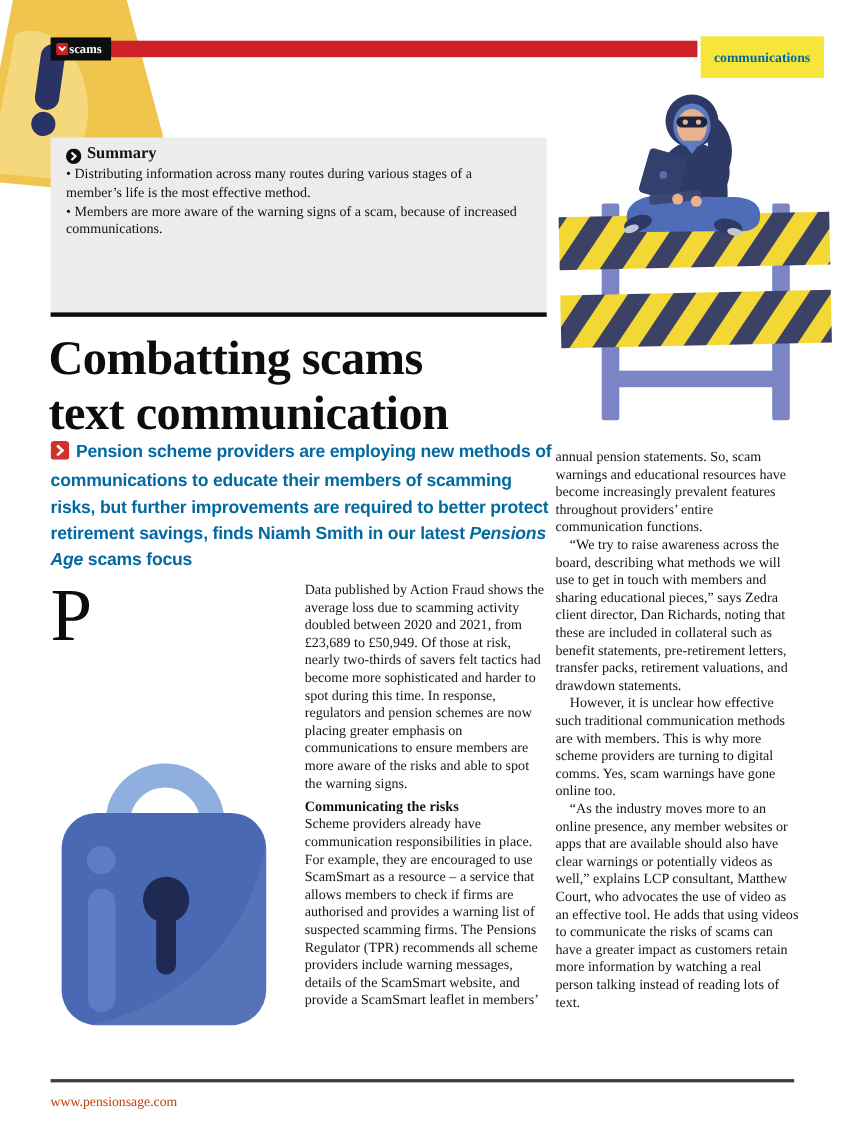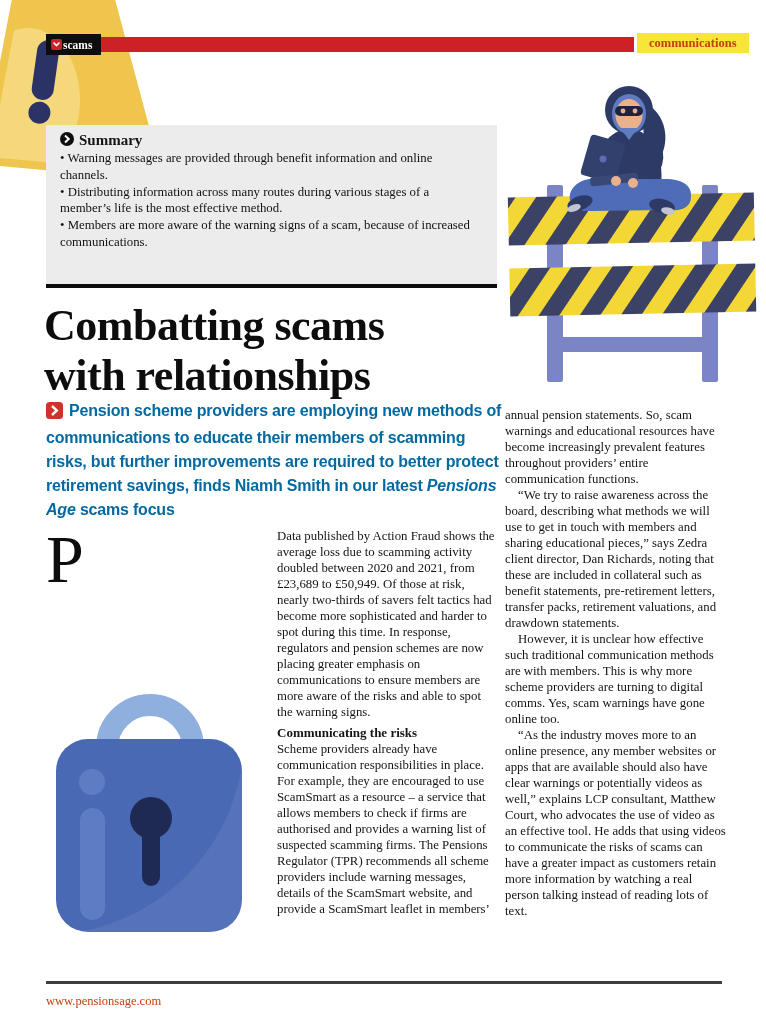--- a/index.html
+++ b/index.html
@@ -7,27 +7,27 @@
         font-family:"Liberation Serif",serif;color:#141414;}
 
   
   .triangle-wrap{position:absolute;left:0;top:0;width:158px;height:182px;z-index:1;}
 
   
   .tag-scams{position:absolute;left:46px;top:34px;height:21px;background:#0d0d0d;color:#fff;
              display:flex;align-items:center;gap:1px;padding:0 9px 0 5px;z-index:3;
              font-weight:700;font-size:11.5px;}
   .redbar{position:absolute;left:97px;top:37px;width:537px;height:15px;background:#cd2127;z-index:2;}
-  .tag-comms{position:absolute;left:637px;top:33px;height:20px;background:#f8e53a;color:#c2410c;
+  .tag-comms{position:absolute;left:637px;top:33px;height:38px;background:#f8e53a;color:#0369a1;
              display:flex;align-items:center;padding:0 12px;z-index:3;font-weight:700;font-size:12.5px;}
 
   
   .summary-box{position:absolute;left:46px;top:125px;width:451px;height:163px;box-sizing:border-box;
                background:#ececec;border-bottom:4px solid #0d0d0d;padding:7px 14px 0 14px;overflow:hidden;z-index:2;}
-  .summary-title{display:flex;align-items:flex-start;gap:5px;font-weight:700;font-size:15px;margin-bottom:1px;}
+  .summary-title{display:flex;align-items:flex-end;gap:5px;font-weight:700;font-size:15px;margin-bottom:1px;}
   .summary-box p{margin:0;font-size:12.8px;line-height:16.8px;color:#111;}
 
   
   .headline{position:absolute;left:44px;top:301px;width:474px;margin:0;z-index:2;
             font-size:44px;line-height:50px;font-weight:700;letter-spacing:-0.5px;color:#0d0d0d;}
   .headline span{display:block;}
 
   
   .standfirst{position:absolute;left:46px;top:399px;width:462px;margin:0;z-index:2;
               font-family:"Liberation Sans",sans-serif;font-weight:700;font-size:16px;
@@ -93,28 +93,27 @@
   <section class="summary-box">
     <div class="summary-title">
       <span style="display:flex;">
         <svg width="14" height="14" viewBox="0 0 14 14">
           <circle cx="7" cy="7" r="7" fill="#0d0d0d"></circle>
           <path d="M5,3.6 L8.7,7 L5,10.4" stroke="#fff" stroke-width="2" fill="none"></path>
         </svg>
       </span>
       <span>Summary</span>
     </div>
-    <p>• Warning messages are provided through benefit information and online channels.</p>
     <p>• Distributing information across many routes during various stages of a member’s life is the most effective method.</p>
     <p>• Members are more aware of the warning signs of a scam, because of increased communications.</p>
   </section>
 
   <h1 class="headline">
     <span>Combatting scams</span>
-    <span>with relationships</span>
+    <span>text communication</span>
   </h1>
 
   <p class="standfirst">
     <span class="sf-icon">
       <svg width="17" height="17" viewBox="0 0 17 17">
         <rect width="17" height="17" rx="3.5" fill="#d2312b"></rect>
         <path d="M6,4 L10.8,8.5 L6,13" stroke="#fff" stroke-width="2.4" fill="none"></path>
       </svg>
     </span><span>Pension scheme providers are employing new methods of communications to educate their members of scamming risks, but further improvements are required to better protect retirement savings, finds Niamh Smith in our latest </span><i>Pensions Age</i><span> scams focus</span>
   </p>

